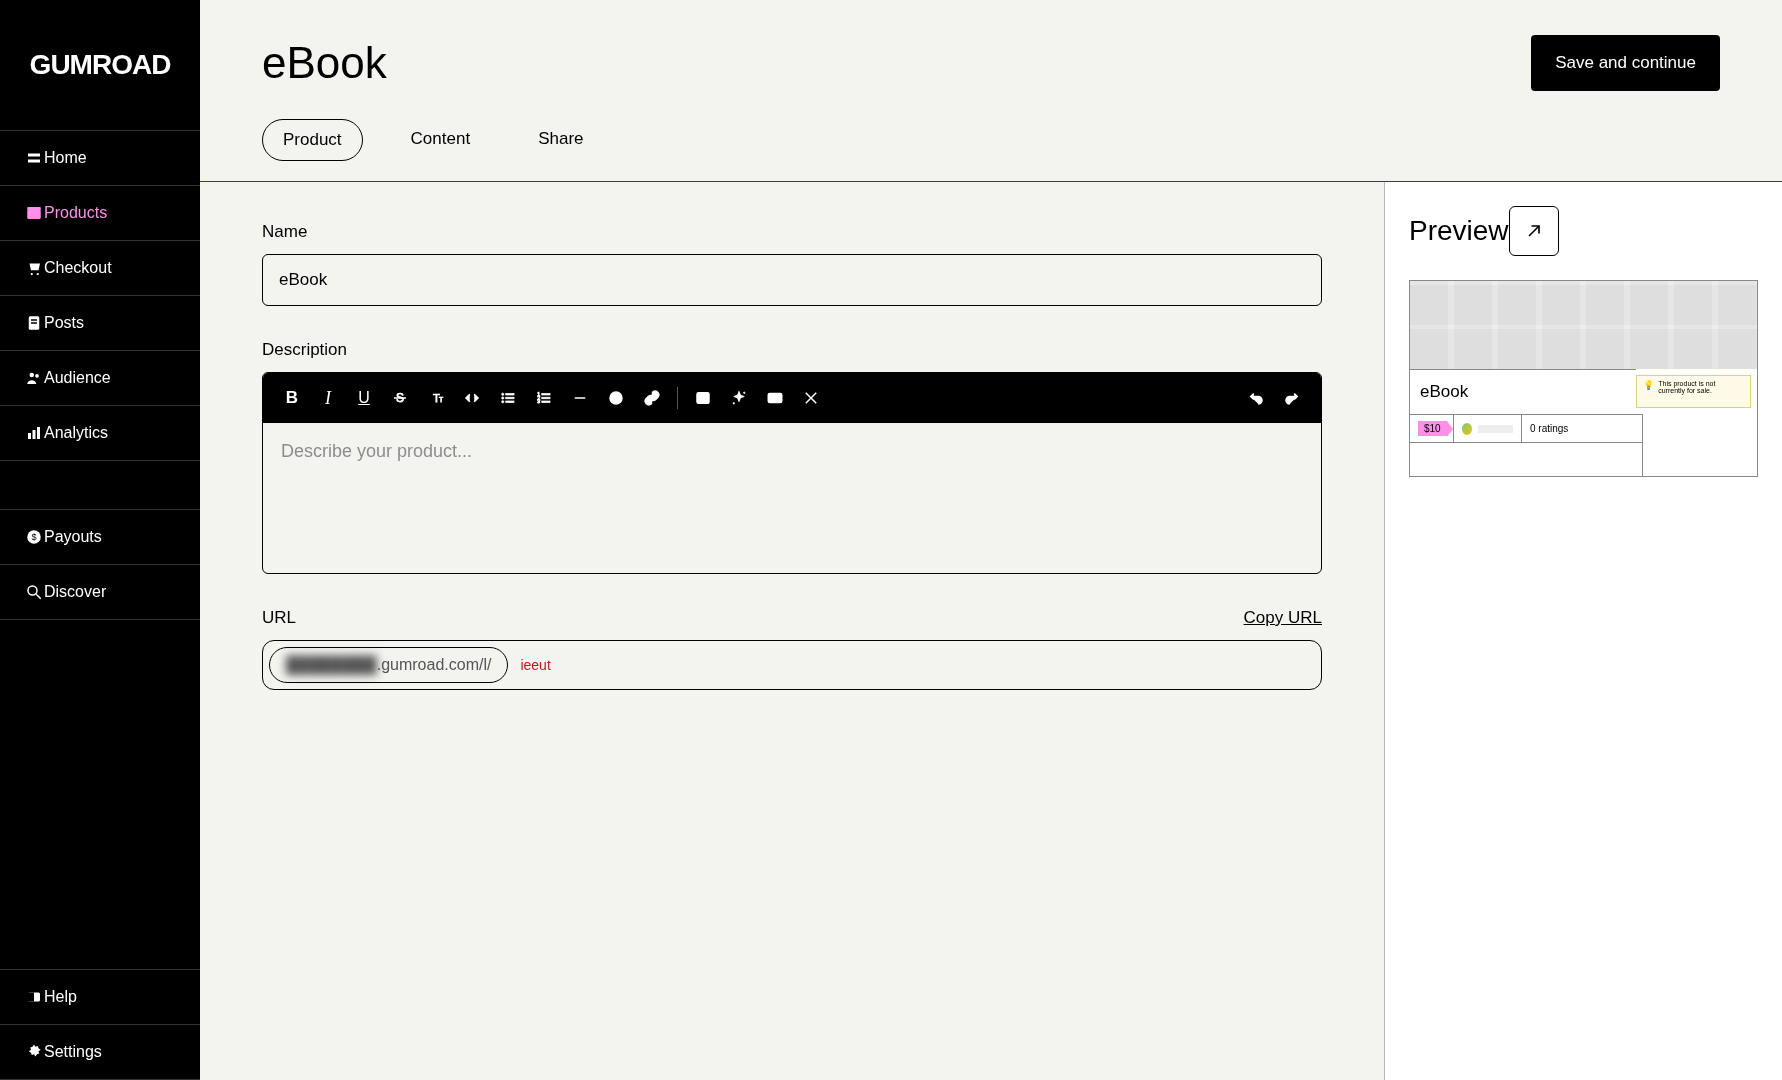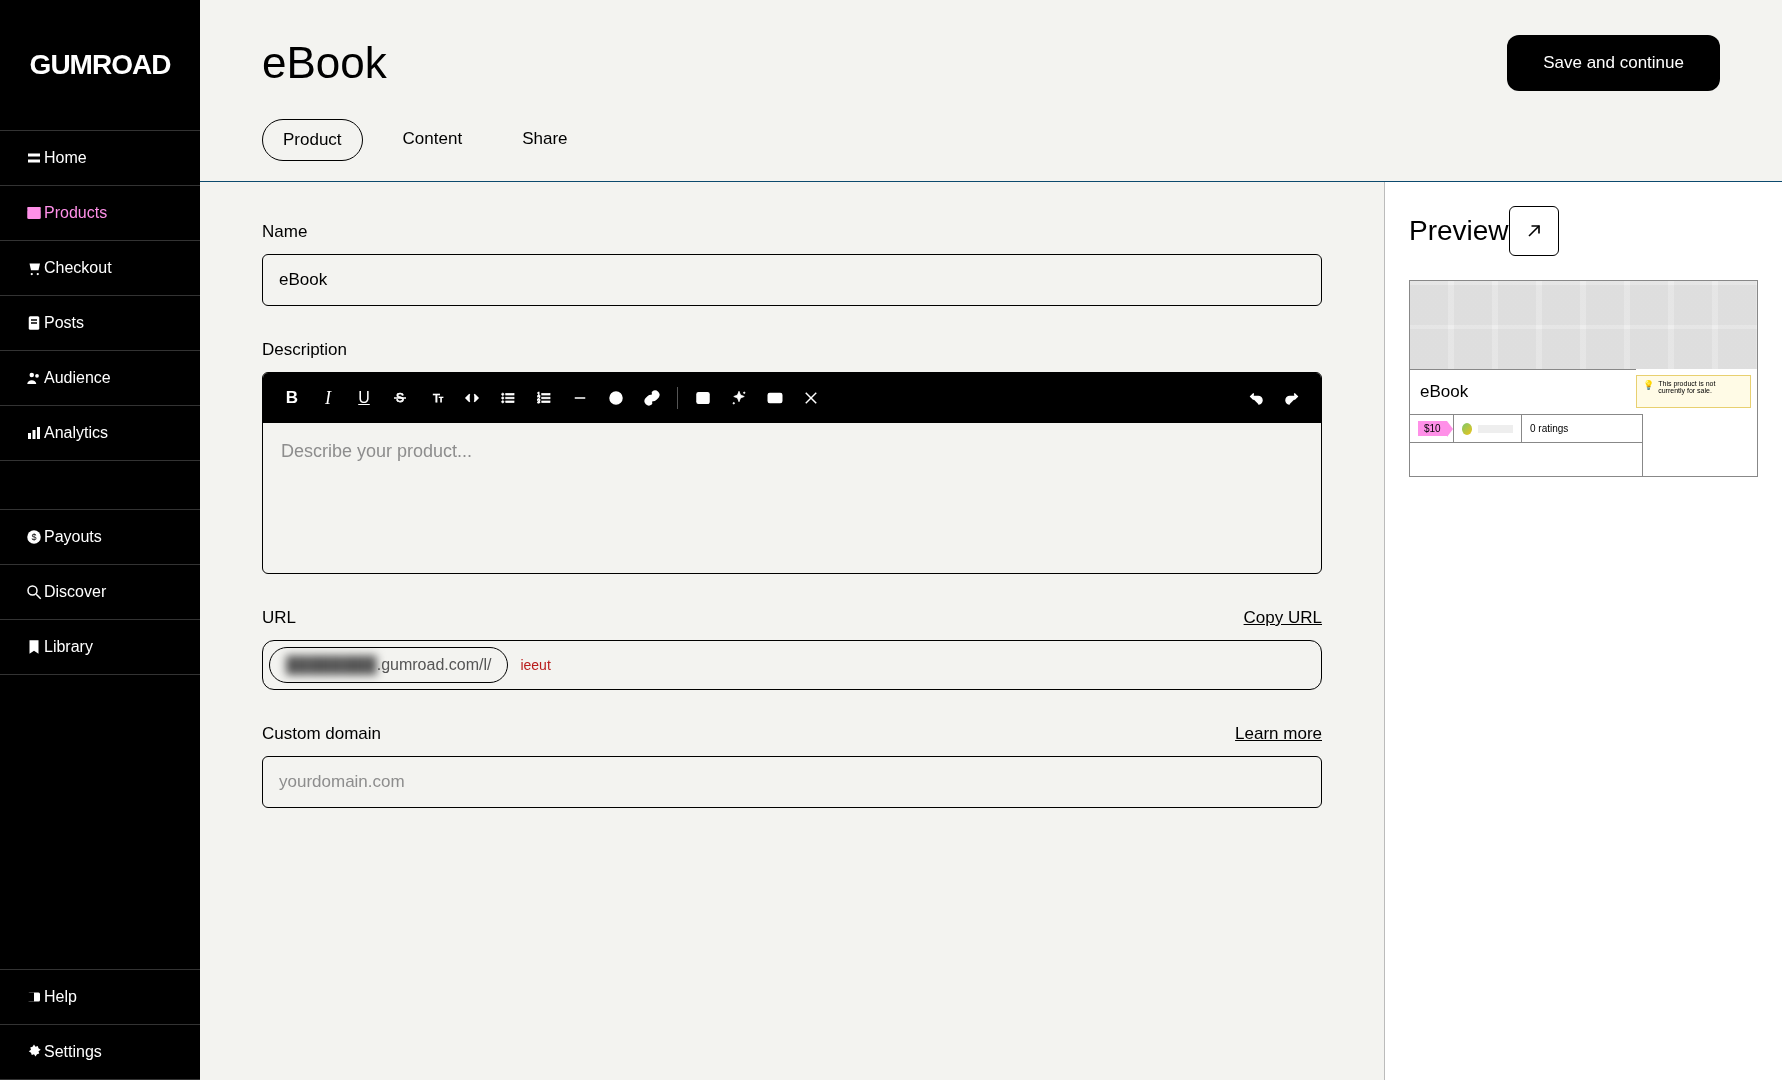--- a/index.html
+++ b/index.html
@@ -10,22 +10,22 @@
 .logo span{font-family:"Arial Black",Arial;font-weight:900;font-size:28px;letter-spacing:-1px}
 .nav-group{border-top:1px solid #333}
 .nav-item{display:flex;align-items:center;gap:0;padding:18px 24px;border-bottom:1px solid #333;cursor:pointer;font-size:16px}
 .nav-item .icon{width:20px;display:flex;justify-content:center}
 .nav-item.active{color:#ff90e8}
 .spacer{flex:1}
 main{flex:1;display:flex;flex-direction:column;min-width:0}
 .header{padding:35px 62px 0}
 .header-top{display:flex;align-items:center;justify-content:space-between}
 .page-title{font-size:44px;font-weight:500}
-.btn-primary{background:#000;color:#fff;border:none;padding:18px 36px;font-size:17px;border-radius:12px;cursor:pointer}
-.tabs{display:flex;gap:20px;margin-top:28px;margin-bottom:20px}
+.btn-primary{background:#000;color:#fff;border:none;padding:18px 24px;font-size:17px;border-radius:4px;cursor:pointer}
+.tabs{display:flex;gap:28px;margin-top:28px;margin-bottom:20px}
 .tab{padding:10px 20px;border-radius:22px;font-size:17px;cursor:pointer}
 .tab.active{border:1px solid #000}
 .content-row{display:flex;flex:1;border-top:1px solid #0c4a6e;min-height:0}
 .form-col{flex:1;padding:40px 62px;overflow:auto}
 .preview-col{width:398px;border-left:1px solid #bbb;background:#fff;padding:24px;flex-shrink:0}
 .field{margin-bottom:34px}
 .field-label-row{display:flex;justify-content:space-between;align-items:baseline;margin-bottom:12px}
 .field-label{font-size:17px}
 .link{text-decoration:underline;font-size:17px;cursor:pointer}
 .text-input{width:100%;border:1px solid #000;border-radius:6px;padding:15px 16px;font-size:17px;background:transparent}
@@ -145,28 +145,20 @@
     </div>
     <div class="nav-item">
       <span class="icon">
           <svg viewBox="0 0 24 24" width="18" height="18" fill="none" stroke="#fff" stroke-width="2">
             <circle cx="10" cy="10" r="6"></circle>
             <line x1="15" y1="15" x2="21" y2="21"></line>
           </svg>
         </span>
       <span>Discover</span>
     </div>
-    <div class="nav-item">
-      <span class="icon">
-          <svg viewBox="0 0 24 24" width="18" height="18" fill="#fff">
-            <path d="M6 3h12v18l-6-4-6 4z"></path>
-          </svg>
-        </span>
-      <span>Library</span>
-    </div>
   </div>
 
   <div class="spacer"></div>
 
   <div class="nav-group">
     <div class="nav-item">
       <span class="icon">
           <svg viewBox="0 0 24 24" width="18" height="18" fill="#fff">
             <rect x="4" y="6" width="16" height="12" rx="2"></rect>
             <rect x="4" y="6" width="8" height="12" fill="#000"></rect>
@@ -323,27 +315,20 @@
         <div class="field-label-row">
           <label class="field-label">URL</label>
           <span class="link">Copy URL</span>
         </div>
         <div class="url-input-wrap">
           <span class="url-pill"><span class="blur">████████</span><span>.gumroad.com/l/</span></span>
           <span class="url-slug">ieeut</span>
         </div>
       </div>
 
-      <div class="field">
-        <div class="field-label-row">
-          <label class="field-label">Custom domain</label>
-          <span class="link">Learn more</span>
-        </div>
-        <input class="text-input" placeholder="yourdomain.com" style="">
-      </div>
 
     </div>
 
     <div class="preview-col">
       <div class="preview-head">
         <h2 class="preview-title">Preview</h2>
         <div class="icon-btn">
           <svg viewBox="0 0 24 24">
               <line x1="6" y1="18" x2="18" y2="6"></line>
               <polyline points="9,6 18,6 18,15"></polyline>

